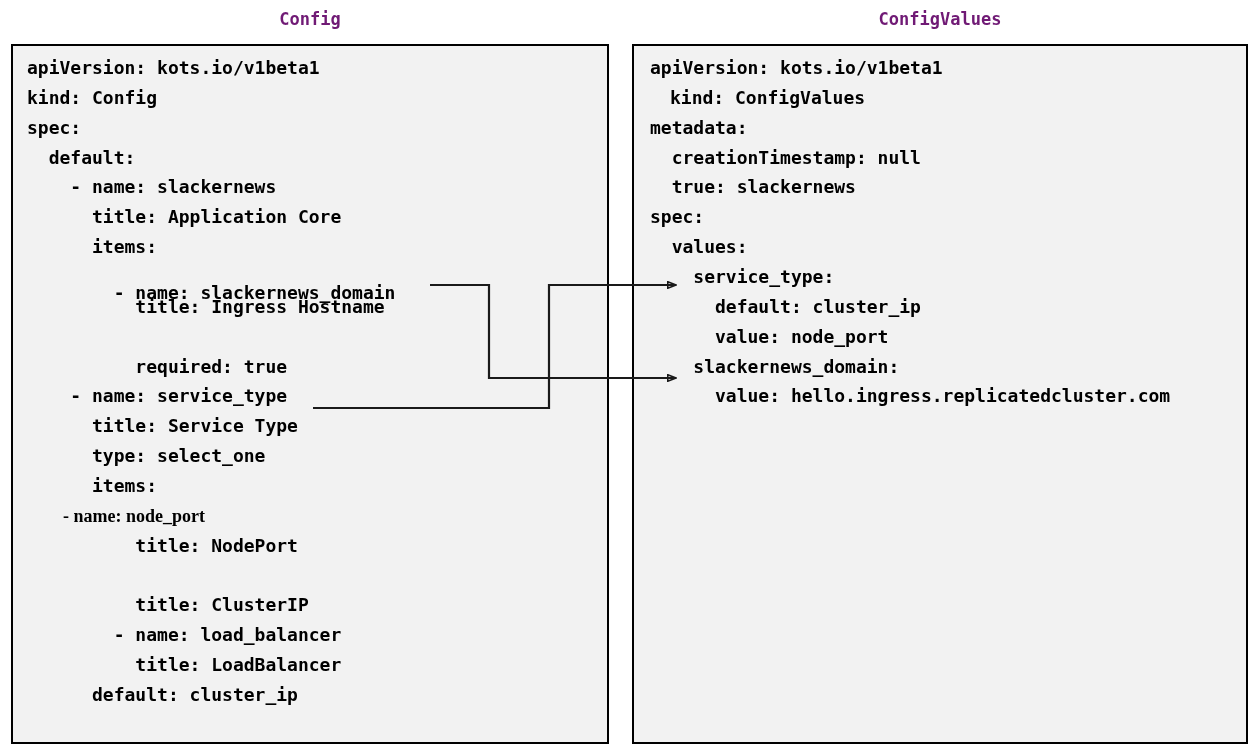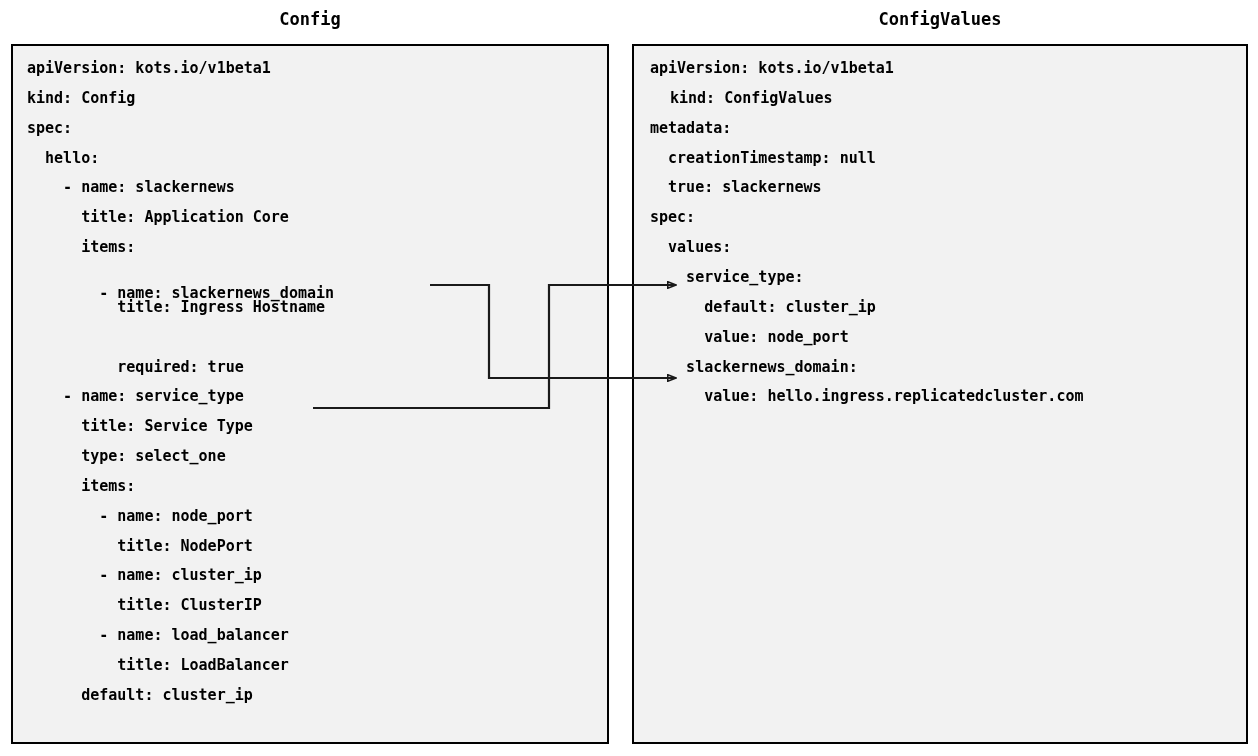--- a/index.html
+++ b/index.html
@@ -20,21 +20,21 @@
     left: 0; top: 0;
     width: 1258px;
     height: 756px;
   }
 
   .panel-title {
     position: absolute;
     font-family: "DejaVu Sans Mono", "Liberation Mono", monospace;
     font-size: 17px;
     font-weight: bold;
-    color: #000000;
+    color: #701a75;
     letter-spacing: 0px;
     text-align: center;
     white-space: pre;
     transform: translateX(-50%);
   }
   #config-title  { left: 310px; top: 9px; }
   #values-title  { left: 940px; top: 9px; }
 
   .yaml-box {
     position: absolute;
@@ -51,21 +51,21 @@
     width: 100%;
     height: 100%;
     padding: 0;
     margin: 0;
   }
 
   .yaml-line {
     position: absolute;
     left: 14px;
     font-family: "DejaVu Sans Mono", "Liberation Mono", monospace;
-    font-size: 15px;
+    font-size: 18px;
     font-weight: bold;
     color: #000000;
     white-space: pre;
     line-height: 20px;
   }
 
   #values-box .yaml-line { left: 16px; }
 
   svg.connectors {
     position: absolute;
@@ -82,34 +82,33 @@
 
   <div class="panel-title" id="config-title">Config</div>
 
   <div class="panel-title" id="values-title">ConfigValues</div>
 
   <div class="yaml-box" id="config-box">
     <div class="yaml-lines" id="config-lines">
         <div class="yaml-line" style="top: 12px;">apiVersion: kots.io/v1beta1</div>
         <div class="yaml-line" style="top: 41.85px;">kind: Config</div>
         <div class="yaml-line" style="top: 71.7px;">spec:</div>
-        <div class="yaml-line" style="top: 101.55px;">  hello:</div>
+        <div class="yaml-line" style="top: 101.55px;">  default:</div>
         <div class="yaml-line" style="top: 131.4px;">    - name: slackernews</div>
         <div class="yaml-line" style="top: 161.25px;">      title: Application Core</div>
         <div class="yaml-line" style="top: 191.1px;">      items:</div>
         <div class="yaml-line" style="top: 220.95px; margin-top: 16px;">        - name: slackernews_domain</div>
         <div class="yaml-line" style="top: 250.8px;">          title: Ingress Hostname</div>
         <div class="yaml-line" style="top: 310.5px;">          required: true</div>
         <div class="yaml-line" style="top: 340.35px;">    - name: service_type</div>
         <div class="yaml-line" style="top: 370.2px;">      title: Service Type</div>
         <div class="yaml-line" style="top: 400.05px; text-align: center;">      type: select_one</div>
         <div class="yaml-line" style="top: 429.9px;">      items:</div>
-        <div class="yaml-line" style="top: 459.75px;">        - name: node_port</div>
+        <div class="yaml-line" style="top: 459.75px; font-family: Liberation Serif, serif;">        - name: node_port</div>
         <div class="yaml-line" style="top: 489.6px;">          title: NodePort</div>
-        <div class="yaml-line" style="top: 519.45px;">        - name: cluster_ip</div>
         <div class="yaml-line" style="top: 549.3px;">          title: ClusterIP</div>
         <div class="yaml-line" style="top: 579.15px;">        - name: load_balancer</div>
         <div class="yaml-line" style="top: 609px; text-align: right;">          title: LoadBalancer</div>
         <div class="yaml-line" style="top: 638.85px;">      default: cluster_ip</div>
       </div>
   </div>
 
   <div class="yaml-box" id="values-box">
     <div class="yaml-lines" id="values-lines">
         <div class="yaml-line" style="top: 12px;">apiVersion: kots.io/v1beta1</div>

